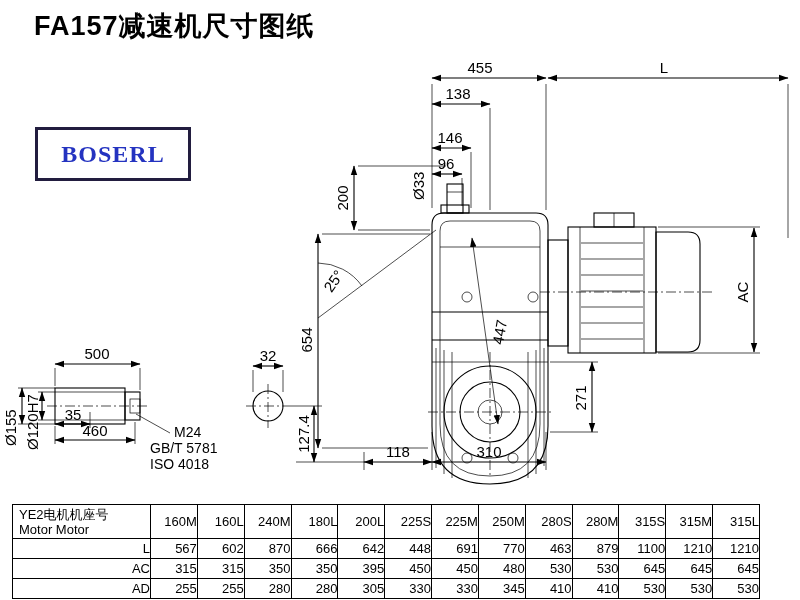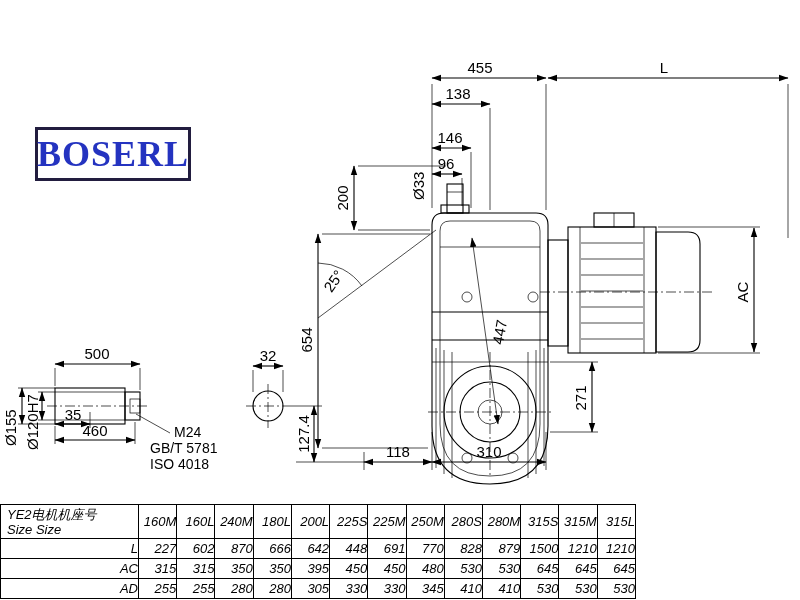--- a/index.html
+++ b/index.html
@@ -3,40 +3,41 @@
 <meta charset="utf-8">
 <style>
   html,body{margin:0;padding:0;background:#fff;}
   .page{position:relative;width:800px;height:600px;background:#fff;overflow:hidden;
         font-family:"Liberation Sans",sans-serif;color:#000;}
   .title{position:absolute;left:34px;top:8px;font-size:27px;font-weight:bold;
          letter-spacing:1px;font-family:"Liberation Sans",sans-serif;}
   .logo{position:absolute;left:35px;top:127px;width:150px;height:48px;
         border:3px solid #221d3f;display:flex;align-items:center;justify-content:center;}
   .logo span{color:#2433c0;font-family:"Liberation Serif",serif;font-weight:bold;
-        font-size:36px;letter-spacing:1px;}
+        font-size:24px;letter-spacing:1px;}
   svg.drawing{position:absolute;left:0;top:0;}
   .ln line,.ln path,.ln rect,.ln circle{stroke:#000;fill:none;stroke-width:1.1;}
   .ln .t{stroke-width:0.7;}
   .ln .cl{stroke-width:0.7;stroke-dasharray:10 3 2 3;}
   .txt text{font-family:"Liberation Sans",sans-serif;font-size:15px;fill:#000;stroke:none;}
   .txt text.small{font-size:14px;}
-  table.tbl{position:absolute;left:0;top:504px;width:636px;border-collapse:collapse;
-        table-layout:fixed;font-size:13px;font-style:italic;}
+  table.tbl{position:absolute;left:12px;top:504px;width:748px;border-collapse:collapse;
+        table-layout:fixed;font-size:13px;}
   .tbl td{border:1px solid #000;text-align:right;padding:0;overflow:hidden;}
   .tbl tr{height:20px;}
   .tbl tr.hd{height:34px;}
   .tbl td.hcell{text-align:left;padding-left:6px;line-height:15px;}
   .tbl col.c0{width:138px;}
 </style>
 </head>
 <body>
 
 <div class="page">
 
+  <div class="title">FA157减速机尺寸图纸</div>
 
   <div class="logo">
     <span>BOSERL</span>
   </div>
 
   <svg class="drawing" width="800" height="504" viewBox="0 0 800 504" xmlns="http://www.w3.org/2000/svg">
     <defs>
       <marker id="arr" markerWidth="10" markerHeight="8" refX="9" refY="4" orient="auto-start-reverse" markerUnits="userSpaceOnUse">
         <path d="M0,0.8 L9.5,4 L0,7.2 Z" fill="#000"></path>
       </marker>
@@ -197,49 +198,49 @@
         <col>
         <col>
         <col>
         <col>
         <col>
     </colgroup>
     <tbody>
       <tr class="hd">
         <td class="hcell">
           <div>YE2电机机座号</div>
-          <div>Size Size</div>
+          <div>Motor Motor</div>
         </td>
         <td>160M</td>
         <td>160L</td>
         <td>240M</td>
         <td>180L</td>
         <td>200L</td>
         <td>225S</td>
         <td>225M</td>
         <td>250M</td>
         <td>280S</td>
         <td>280M</td>
         <td>315S</td>
         <td>315M</td>
         <td>315L</td>
       </tr>
       <tr>
         <td>L</td>
-        <td>227</td>
+        <td>567</td>
         <td>602</td>
         <td>870</td>
         <td>666</td>
         <td>642</td>
         <td>448</td>
         <td>691</td>
         <td>770</td>
-        <td>828</td>
+        <td>463</td>
         <td>879</td>
-        <td>1500</td>
+        <td>1100</td>
         <td>1210</td>
         <td>1210</td>
       </tr>
       <tr>
         <td>AC</td>
         <td>315</td>
         <td>315</td>
         <td>350</td>
         <td>350</td>
         <td>395</td>

